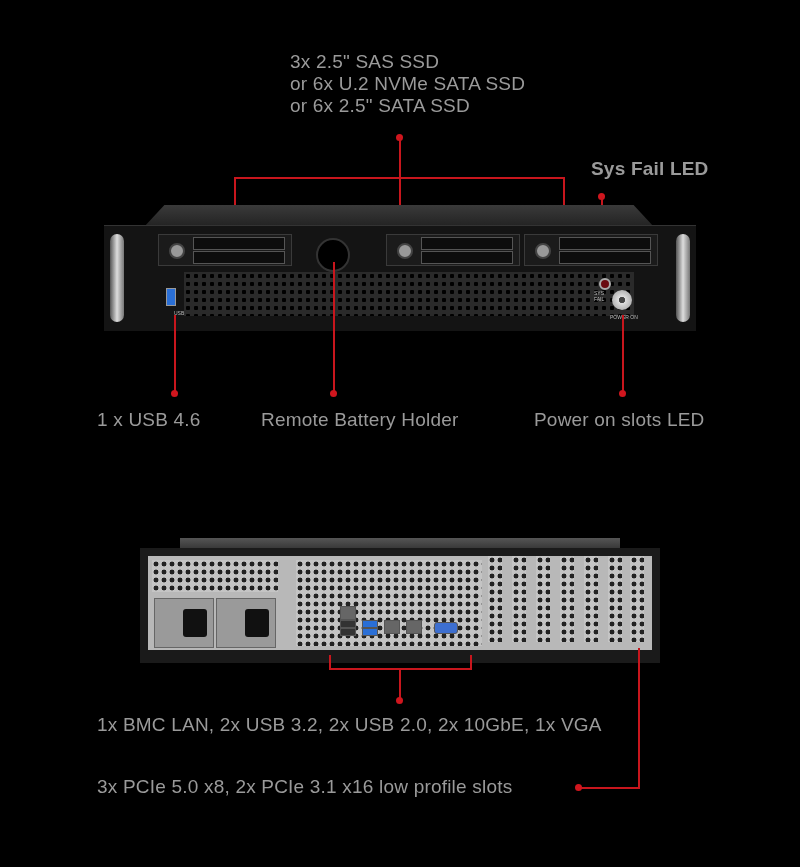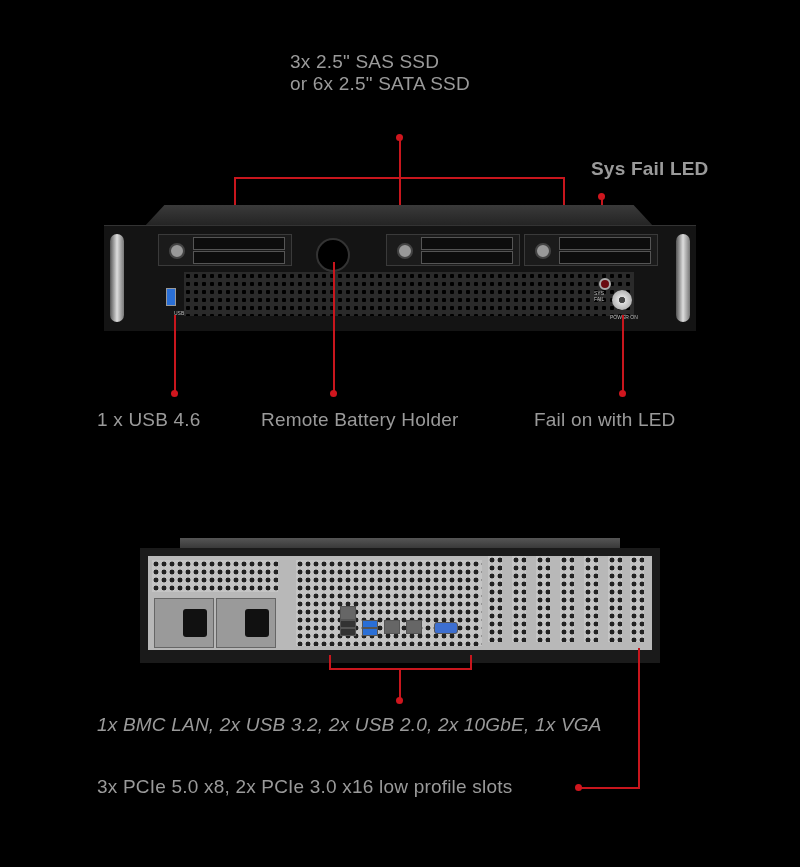--- a/index.html
+++ b/index.html
@@ -28,20 +28,21 @@
     .psu{position:absolute;top:42px;width:58px;height:48px;background:#9a9a9a;border:1px solid #666;}
     .psu .inlet{position:absolute;right:6px;top:10px;width:24px;height:28px;background:#111;border-radius:3px;}
     .port{position:absolute;border:1px solid #555;}
     .slot{position:absolute;top:0;width:14px;height:86px;}
   </style>
 </head>
 <body>
 
 <div class="label" style="left:290px;top:51px;">
   <div>3x 2.5" SAS SSD</div>
+  <div>or 6x U.2 NVMe SATA SSD</div>
   <div>or 6x 2.5" SATA SSD</div>
 </div>
 <div class="dot" style="left:396px;top:134px;"></div>
 <div class="rl" style="left:399px;top:137px;width:2px;height:102px;"></div>
 <div class="rl" style="left:234px;top:177px;width:331px;height:2px;"></div>
 <div class="rl" style="left:234px;top:177px;width:2px;height:62px;"></div>
 <div class="rl" style="left:563px;top:177px;width:2px;height:62px;"></div>
 
 <div class="label" style="left:591px;top:158px;font-weight:bold;">Sys Fail LED</div>
 <div class="dot" style="left:598px;top:193px;"></div>
@@ -81,21 +82,21 @@
 
 <div class="rl" style="left:174px;top:315px;width:2px;height:78px;"></div>
 <div class="dot" style="left:171px;top:390px;"></div>
 <div class="rl" style="left:333px;top:262px;width:2px;height:131px;"></div>
 <div class="dot" style="left:330px;top:390px;"></div>
 <div class="rl" style="left:622px;top:315px;width:2px;height:78px;"></div>
 <div class="dot" style="left:619px;top:390px;"></div>
 
 <div class="label" style="left:97px;top:409px;">1 x USB 4.6</div>
 <div class="label" style="left:261px;top:409px;">Remote Battery Holder</div>
-<div class="label" style="left:534px;top:409px;">Fail on with LED</div>
+<div class="label" style="left:534px;top:409px;">Power on slots LED</div>
 
 <div class="chassis-rear">
   <div class="rear-top"></div>
   <div class="rear-frame">
     <div class="rear-face">
       <div class="perf" style="position:absolute;left:4px;top:4px;width:126px;height:32px;"></div>
       <div class="psu" style="left:6px;">
           <div class="inlet"></div>
         </div>
       <div class="psu" style="left:68px;">
@@ -119,18 +120,18 @@
       <div class="slot perf" style="left:482px;"></div>
     </div>
   </div>
 </div>
 
 <div class="rl" style="left:329px;top:655px;width:2px;height:14px;"></div>
 <div class="rl" style="left:470px;top:655px;width:2px;height:14px;"></div>
 <div class="rl" style="left:329px;top:668px;width:143px;height:2px;"></div>
 <div class="rl" style="left:399px;top:668px;width:2px;height:30px;"></div>
 <div class="dot" style="left:396px;top:697px;"></div>
-<div class="label" style="left:97px;top:714px;font-style:italic;">1x BMC LAN, 2x USB 3.2, 2x USB 2.0, 2x 10GbE, 1x VGA</div>
+<div class="label" style="left:97px;top:714px;">1x BMC LAN, 2x USB 3.2, 2x USB 2.0, 2x 10GbE, 1x VGA</div>
 
 <div class="rl" style="left:638px;top:648px;width:2px;height:140px;"></div>
 <div class="rl" style="left:578px;top:787px;width:62px;height:2px;"></div>
 <div class="dot" style="left:575px;top:784px;"></div>
-<div class="label" style="left:97px;top:776px;">3x PCIe 5.0 x8, 2x PCIe 3.0 x16 low profile slots</div>
+<div class="label" style="left:97px;top:776px;">3x PCIe 5.0 x8, 2x PCIe 3.1 x16 low profile slots</div>
 
 </body></html>

